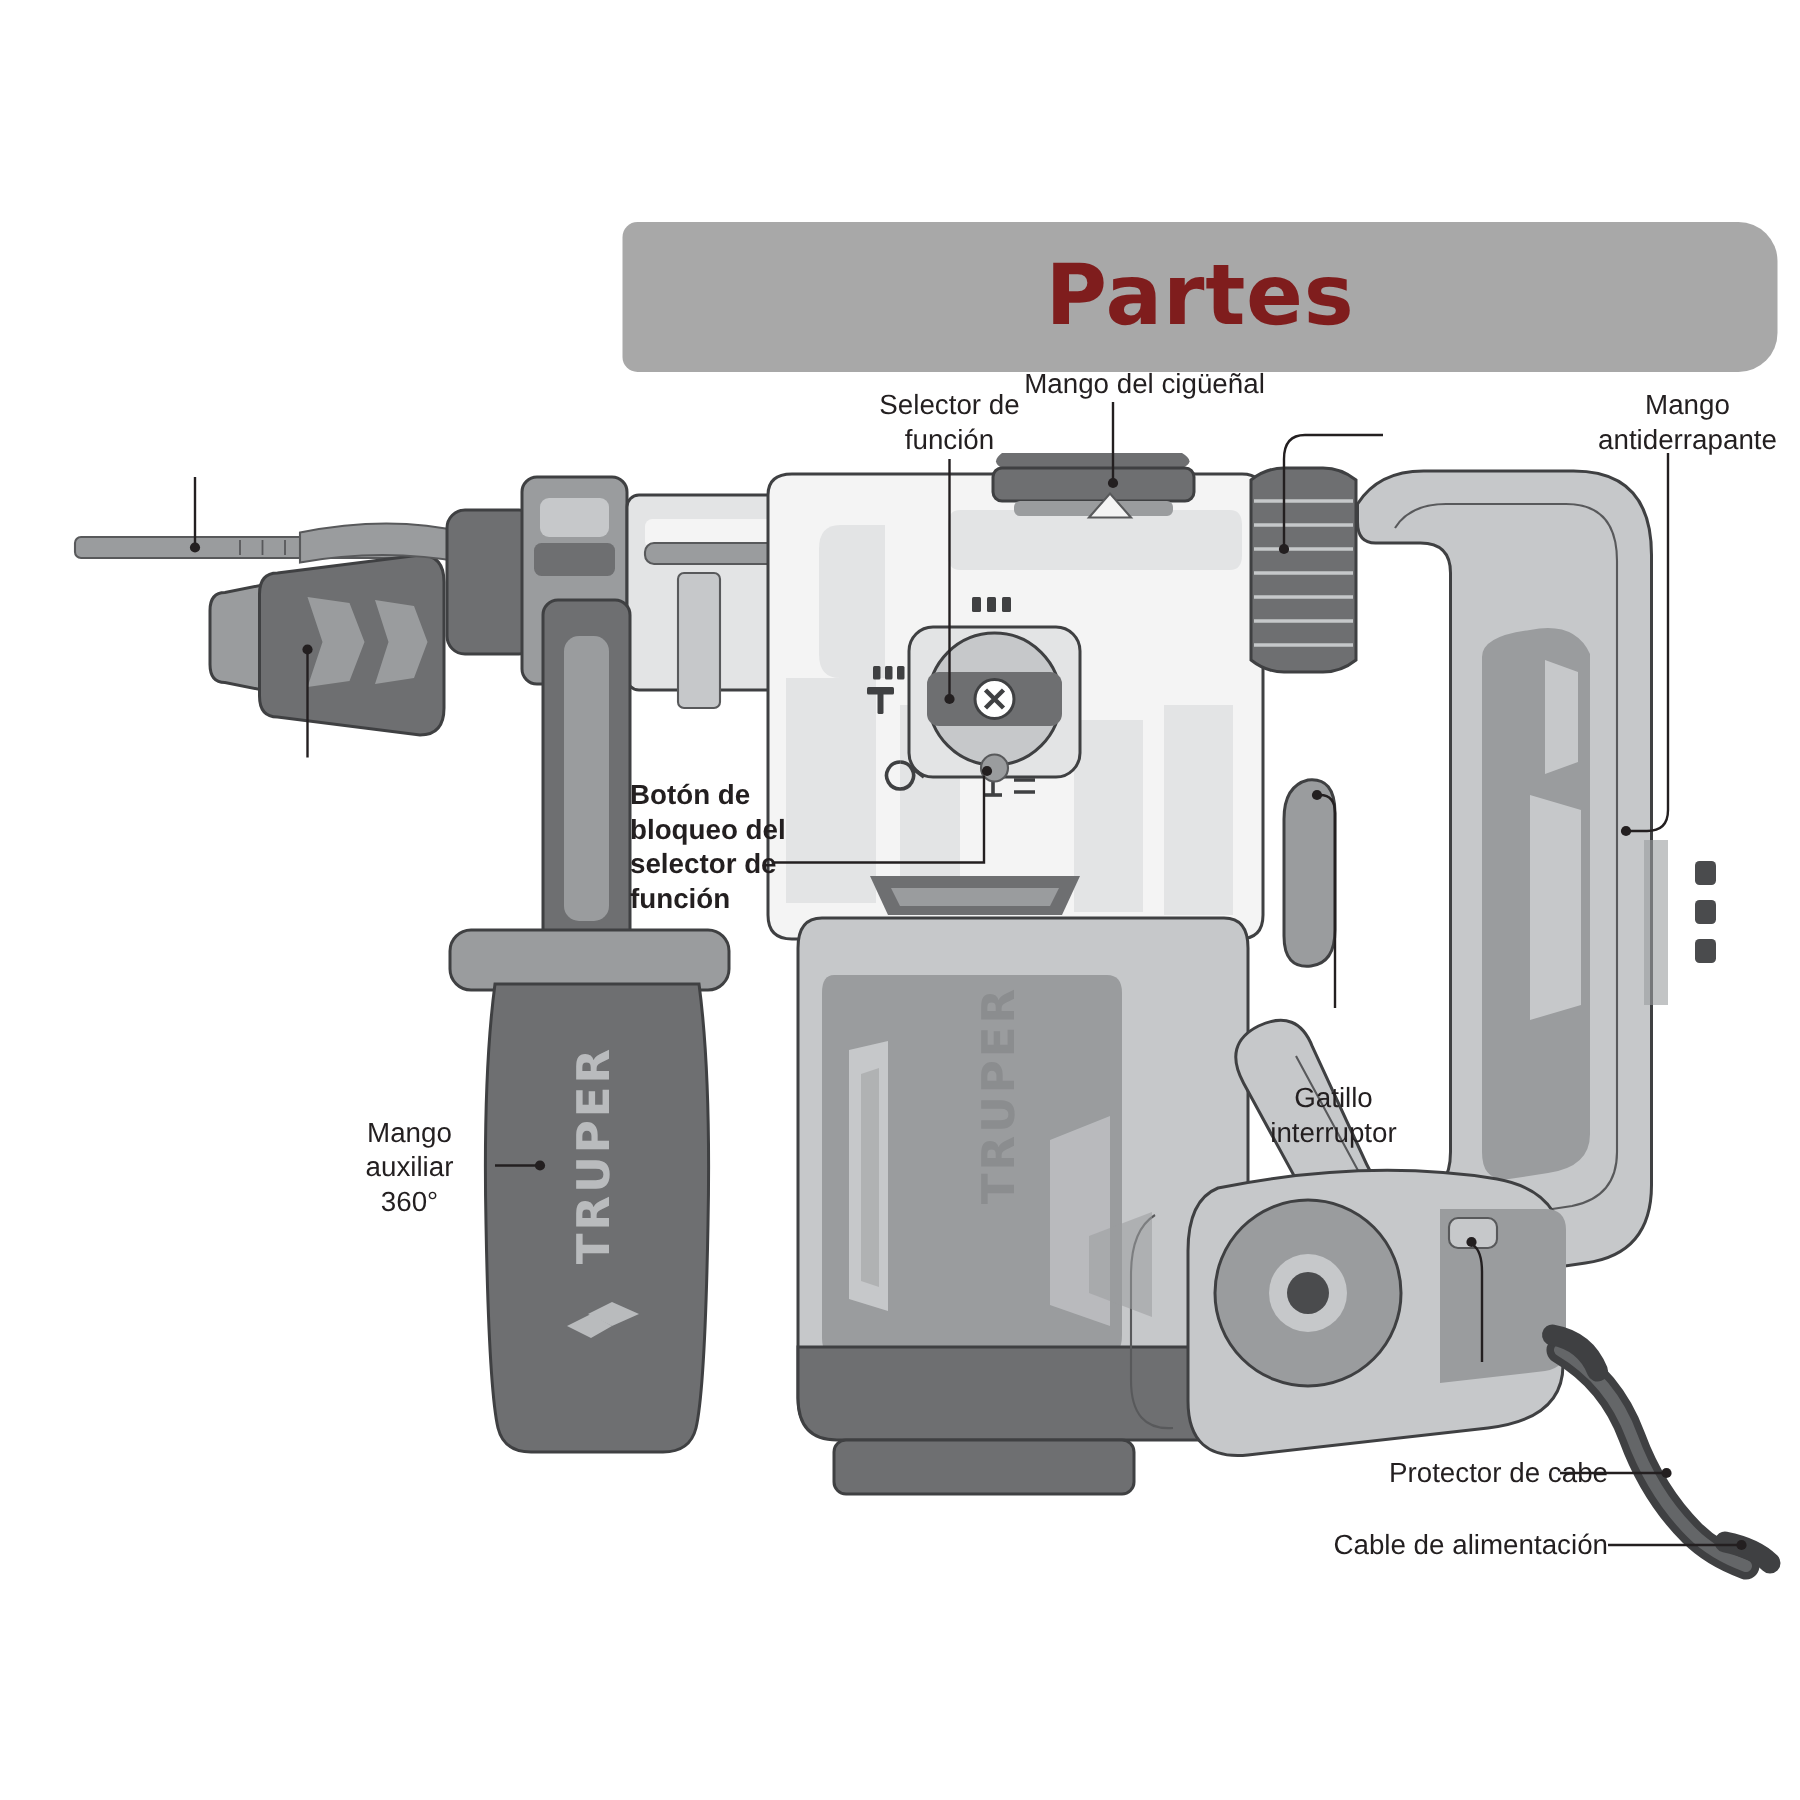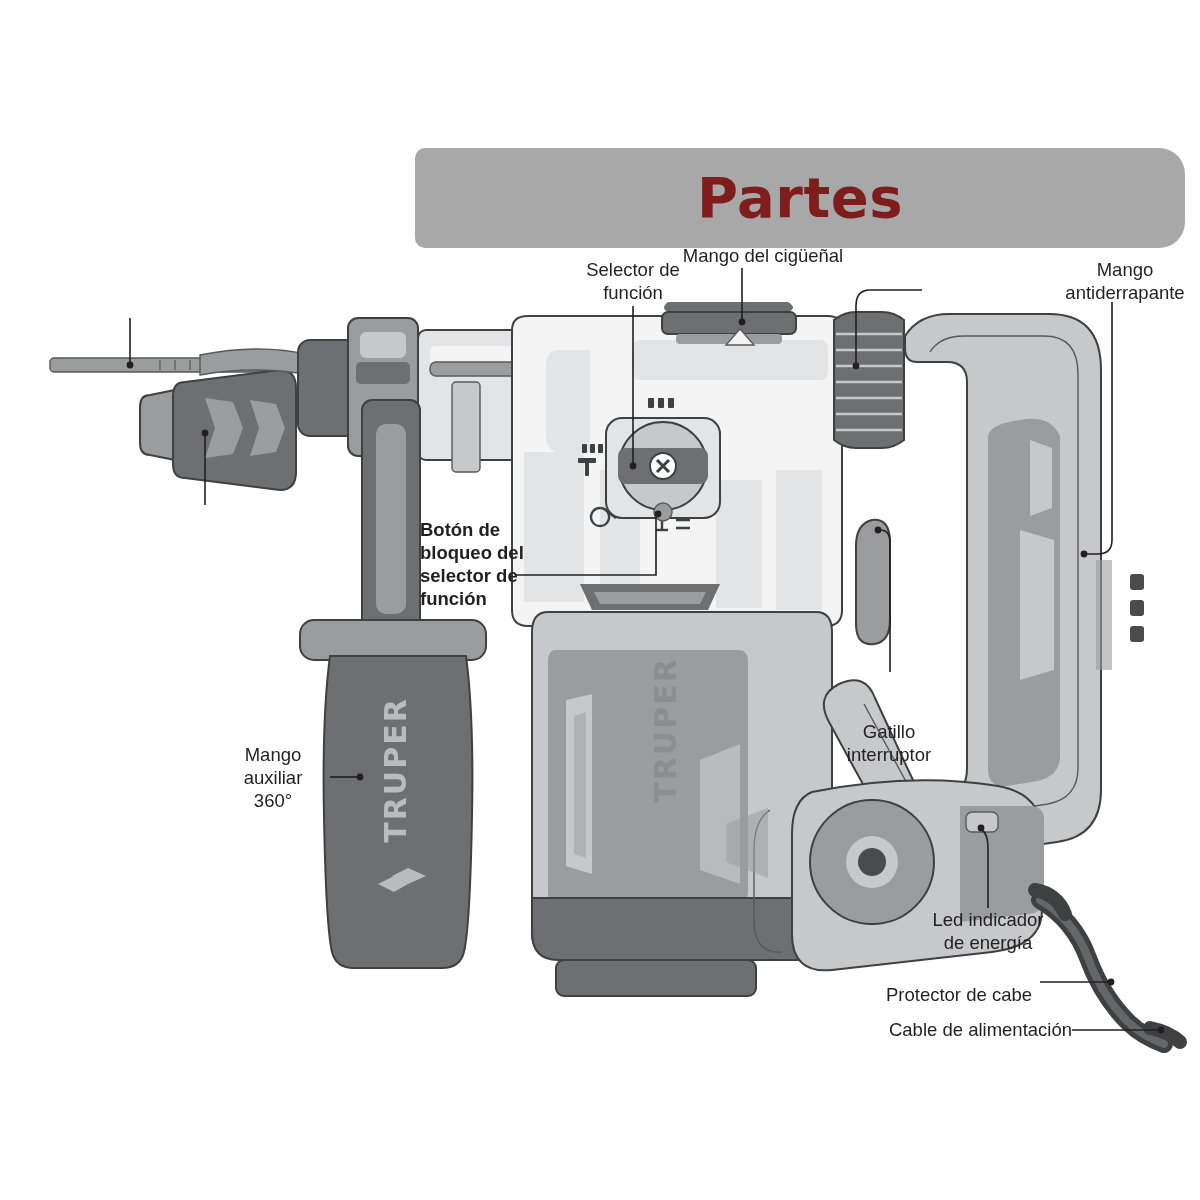--- a/index.html
+++ b/index.html
@@ -344,20 +344,18 @@
 
   <div class="label c" style="left:668px; top:244px; width:190px;">Mango del cigüeñal</div>
 
 
   <div class="label c" style="left:1052px; top:258px; width:146px;">Mango
 antiderrapante</div>
 
   <div class="label c" style="left:812px; top:672px; width:154px;margin-top:48px;">Gatillo
 interruptor</div>
 
-  <div class="label c" style="left:900px; top:908px; width:176px;">Led indicador
-de energía</div>
-
-  <div class="label r" style="left:828px; top:970px; width:204px;margin-top:13px;">Protector de cabe</div>
+
+  <div class="label r" style="left:868px; top:970px; width:204px;">Protector de cabe</div>
 
   <div class="label r" style="left:836px; top:1018px; width:236px;">Cable de alimentación</div>
 
 </div>
 
 </body></html>

